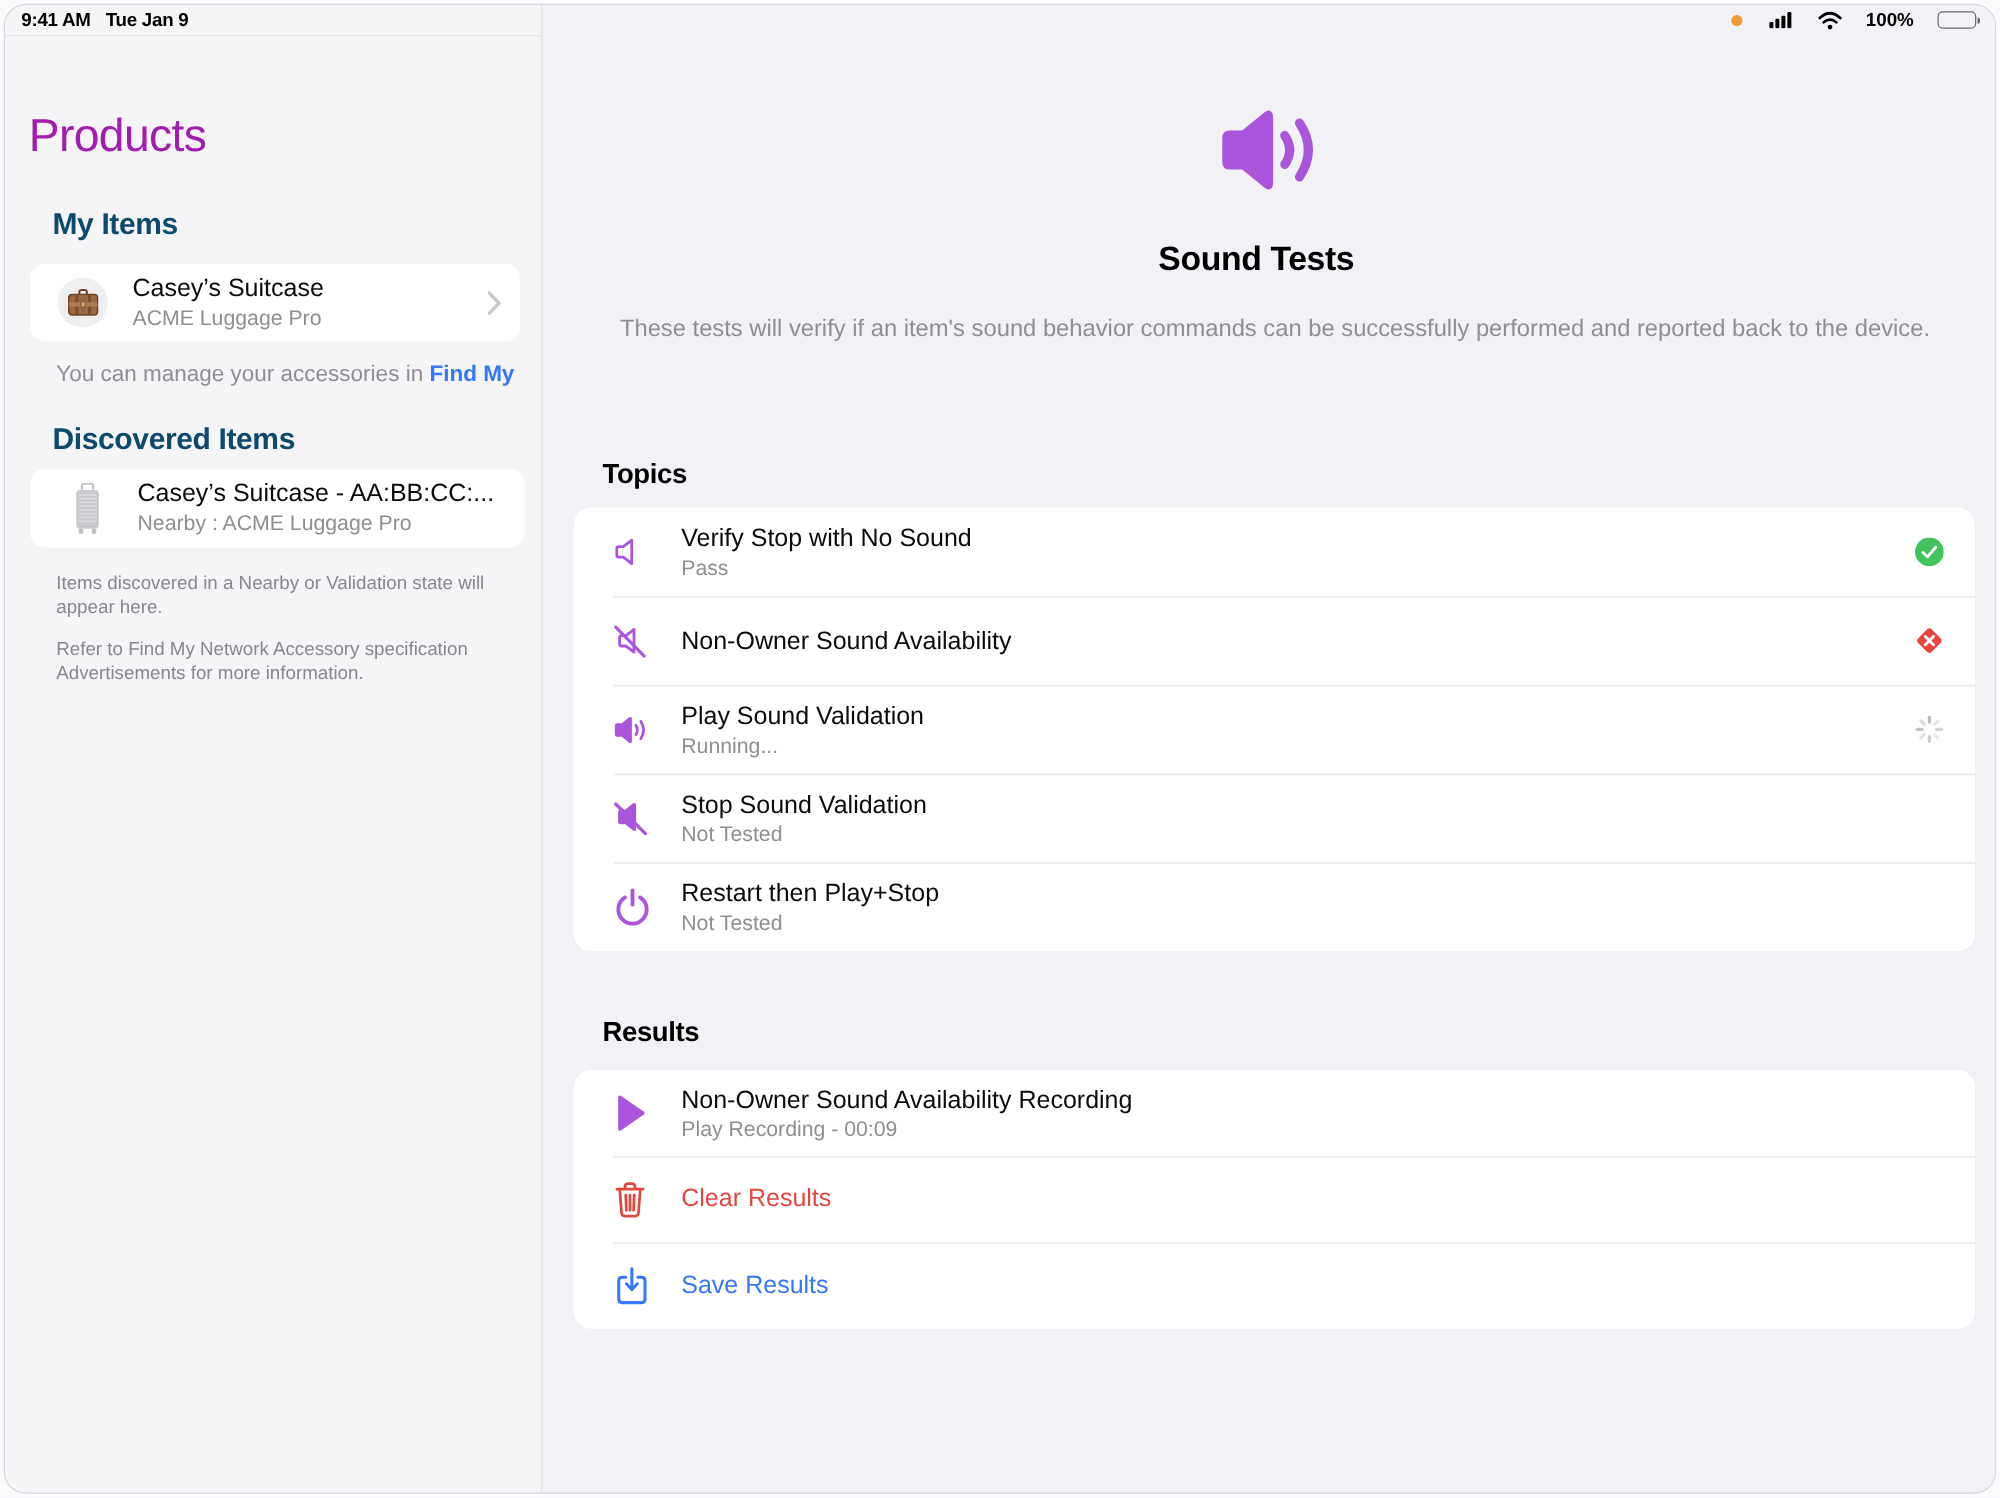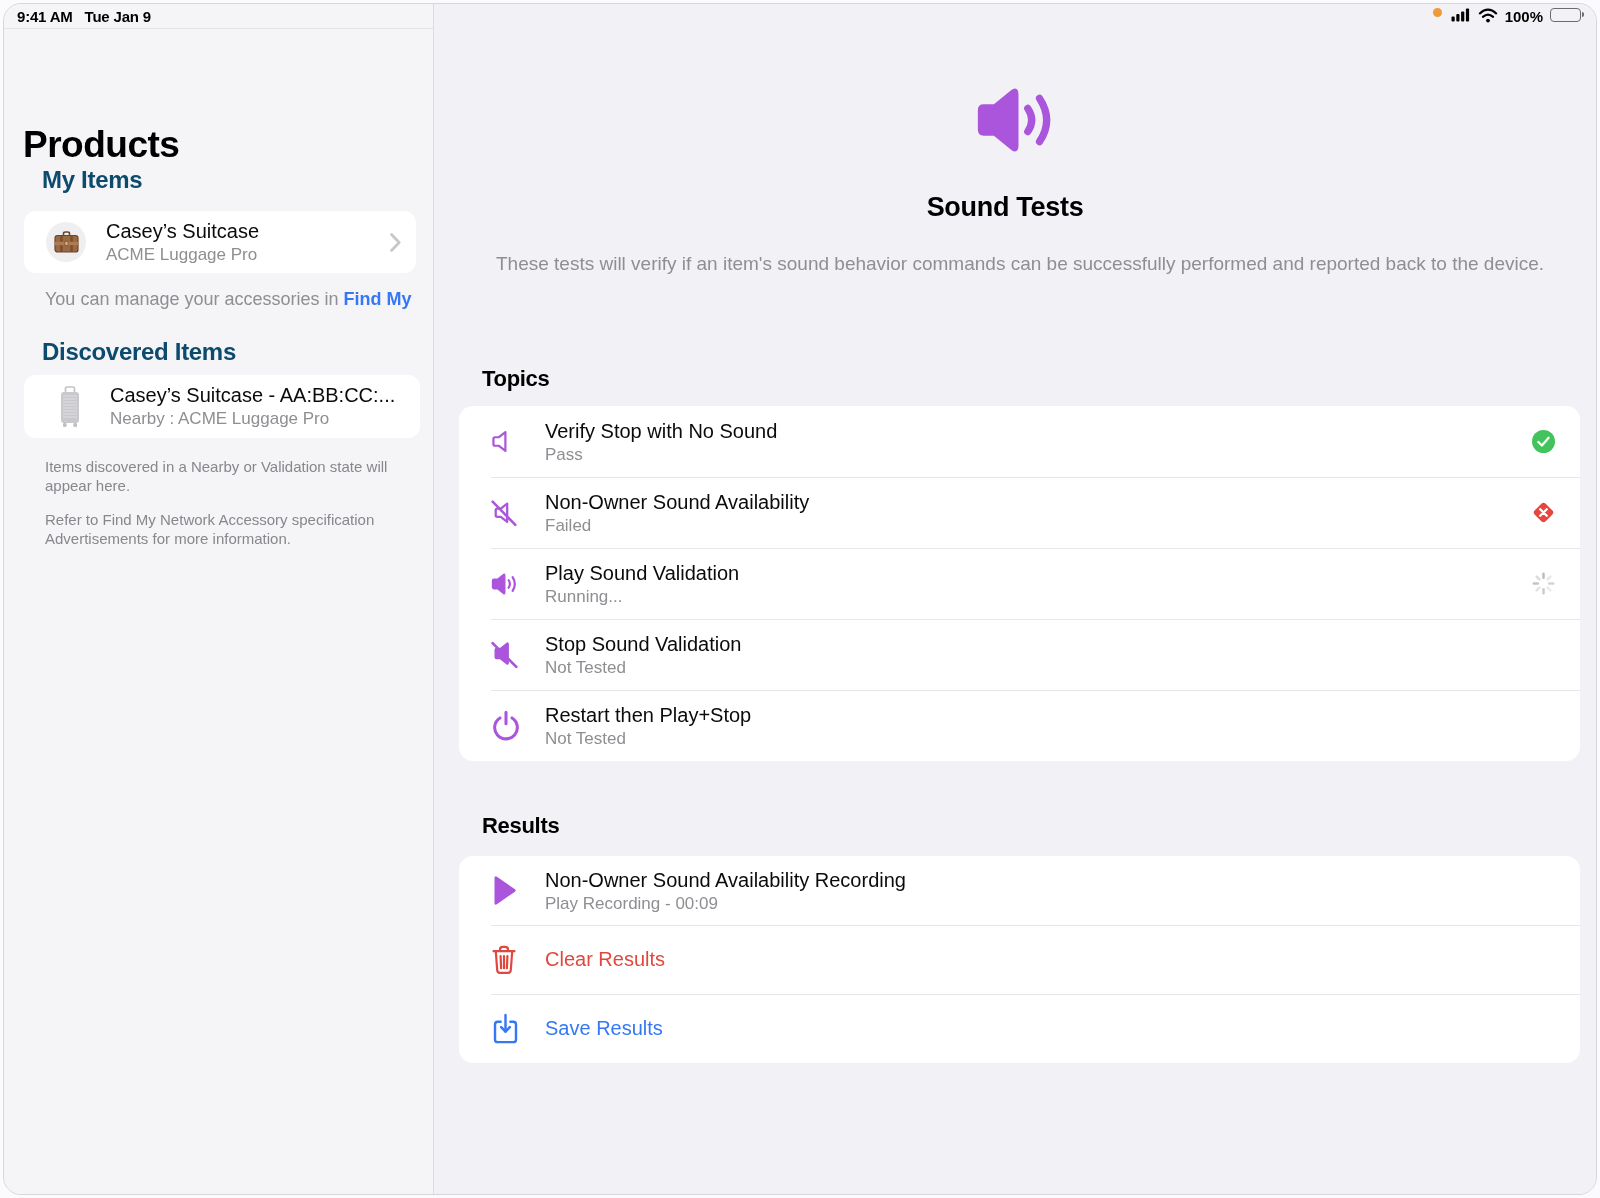--- a/index.html
+++ b/index.html
@@ -13,33 +13,33 @@
     position:absolute; inset:3px; border:1.5px solid #D6D6DB; border-radius:18px;
     overflow:hidden; background:#F2F2F6;
   }
   
   .statusbar {
     position:absolute; top:0; left:0; right:0; height:24px; z-index:5;
     display:flex; align-items:center; justify-content:space-between;
     padding:0 12px 0 13px; font-size:15px; font-weight:700; color:#000;
   }
   .sb-left { display:flex; gap:12px; letter-spacing:-0.2px; }
-  .sb-right { display:flex; align-items:flex-start; gap:7px; }
+  .sb-right { display:flex; align-items:center; gap:19px; }
   .orange-dot { width:9px; height:9px; border-radius:50%; background:#F09A37; margin-right:2px; }
   .battery { display:flex; align-items:center; gap:1px; }
   .battery-body { width:31px; height:14px; border:1px solid #6c6c70; border-radius:4px; padding:1.5px; }
   .battery-fill { width:100%; height:100%; background:#000; border-radius:2px; }
   .battery-tip { width:2px; height:5px; background:#6c6c70; border-radius:0 2px 2px 0; }
   
   .sidebar {
     position:absolute; left:0; top:0; bottom:0; width:430px;
     background:#F5F5F8; border-right:1px solid #DCDCE0;
   }
   .sidebar::before { content:""; position:absolute; left:0; right:0; top:24px; border-top:1px solid rgba(0,0,0,0.07); }
-  .products-title { position:absolute; left:19px; top:84px; font-size:37px; font-weight:700; letter-spacing:-0.5px; color:#000000;margin-top:36px; }
+  .products-title { position:absolute; left:19px; top:84px; font-size:37px; font-weight:400; letter-spacing:-0.5px; color:#a21caf; }
   .section-h { position:absolute; left:38px; font-size:24px; font-weight:700; letter-spacing:-0.3px; color:#0c4a6e; }
   .h-myitems { top:162px; }
   .h-discovered { top:334px; }
   .side-card {
     position:absolute; left:20px; background:#fff; border-radius:12px;
     display:flex; align-items:center;
   }
   .card-myitem { top:207px; width:392px; height:62px; padding:0 14px 0 22px; }
   .card-disc { top:371px; width:396px; height:63px; padding:0 14px 0 36px; }
   .avatar { width:40px; height:40px; border-radius:50%; background:#EFEFF2; display:flex; align-items:center; justify-content:center; flex:none; }
@@ -204,21 +204,20 @@
 
         <div class="row">
           <span class="row-icon">
             <svg width="31" height="30" viewBox="0 0 30 29">
               <path d="M17.6 5.4 L11.4 10.2 H8 Q6.5 10.2 6.5 11.7 V16.7 Q6.5 18.2 8 18.2 H11.4 L17.6 23 V5.4 Z" fill="none" stroke="#AA55DC" stroke-width="2.2" stroke-linejoin="round" stroke-linecap="round"></path>
               <line x1="3.5" y1="3.5" x2="25.5" y2="26" stroke="#AA55DC" stroke-width="2.4" stroke-linecap="round"></line>
             </svg>
           </span>
           <span class="row-text">
             <span class="row-title">Non-Owner Sound Availability</span>
-            <span class="row-sub">Failed</span>
           </span>
           <span class="row-status">
             <svg width="29" height="29" viewBox="0 0 30 30">
               <rect x="7" y="7" width="16" height="16" rx="3.2" fill="#E8463C" transform="rotate(45 15 15)"></rect>
               <path d="M11.6 11.6 L18.4 18.4 M18.4 11.6 L11.6 18.4" stroke="#fff" stroke-width="2.4" stroke-linecap="round"></path>
             </svg>
           </span>
         </div>
 
         <div class="row">

